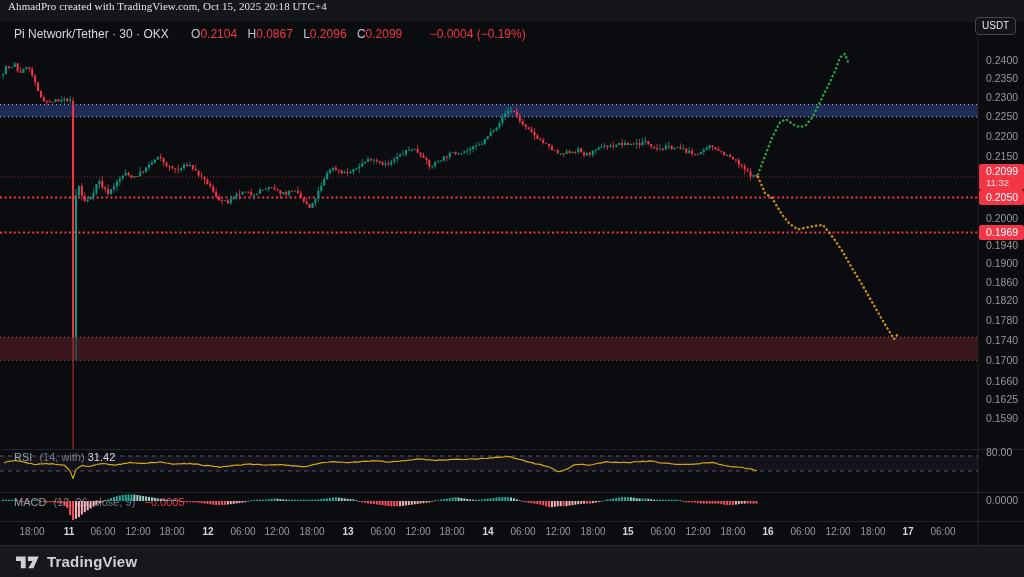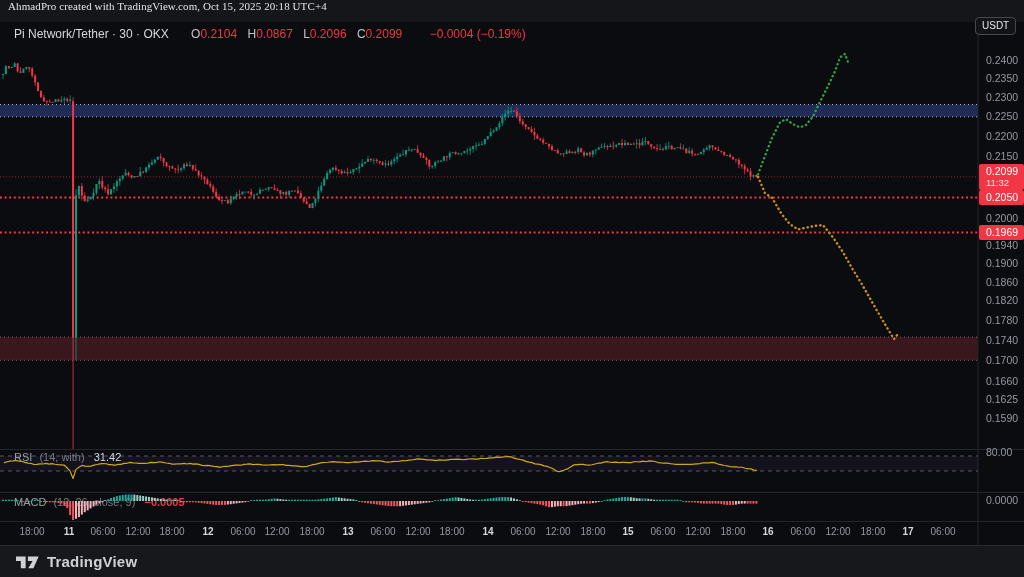--- a/index.html
+++ b/index.html
@@ -18,25 +18,25 @@
   #legend .chg { color:#f23645; margin-left:24px; }
   #legend .title { margin-right:12px; }
 
   #usdt-btn { position:absolute; left:975px; top:17px; z-index:4;
               background:#131418; border:1px solid #45484f; border-radius:4px;
               color:#e4e5e8; font-size:10px; padding:3px 6px; line-height:1;
               cursor:pointer; }
 
   #rsi-legend { position:absolute; left:14px; top:451px; z-index:3; font-size:11px;
                 color:#9b9ea8; white-space:nowrap; }
-  #rsi-legend .value { color:#d3d5de; margin-left:6px; }
+  #rsi-legend .value { color:#d3d5de; margin-left:0; }
 
   #macd-legend { position:absolute; left:14px; top:496px; z-index:1; font-size:11px;
                  color:#9b9ea8; white-space:nowrap; }
-  #macd-legend .value { color:#f23645; margin-left:6px;font-weight:bold; }
+  #macd-legend .value { color:#f23645; margin-left:6px; }
 
   svg#chart { position:absolute; left:0; top:0; z-index:2; }
 
   #footer { position:absolute; left:0; top:545px; width:1024px; height:32px;
             background:#17181b; border-top:1px solid #2a2c31; display:flex;
             align-items:center; padding-left:16px; z-index:3; }
   #footer .brand { color:#cfd1d6; font-size:15px; font-weight:bold; margin-left:8px;
                    letter-spacing:.2px; }
 </style>
 </head>

